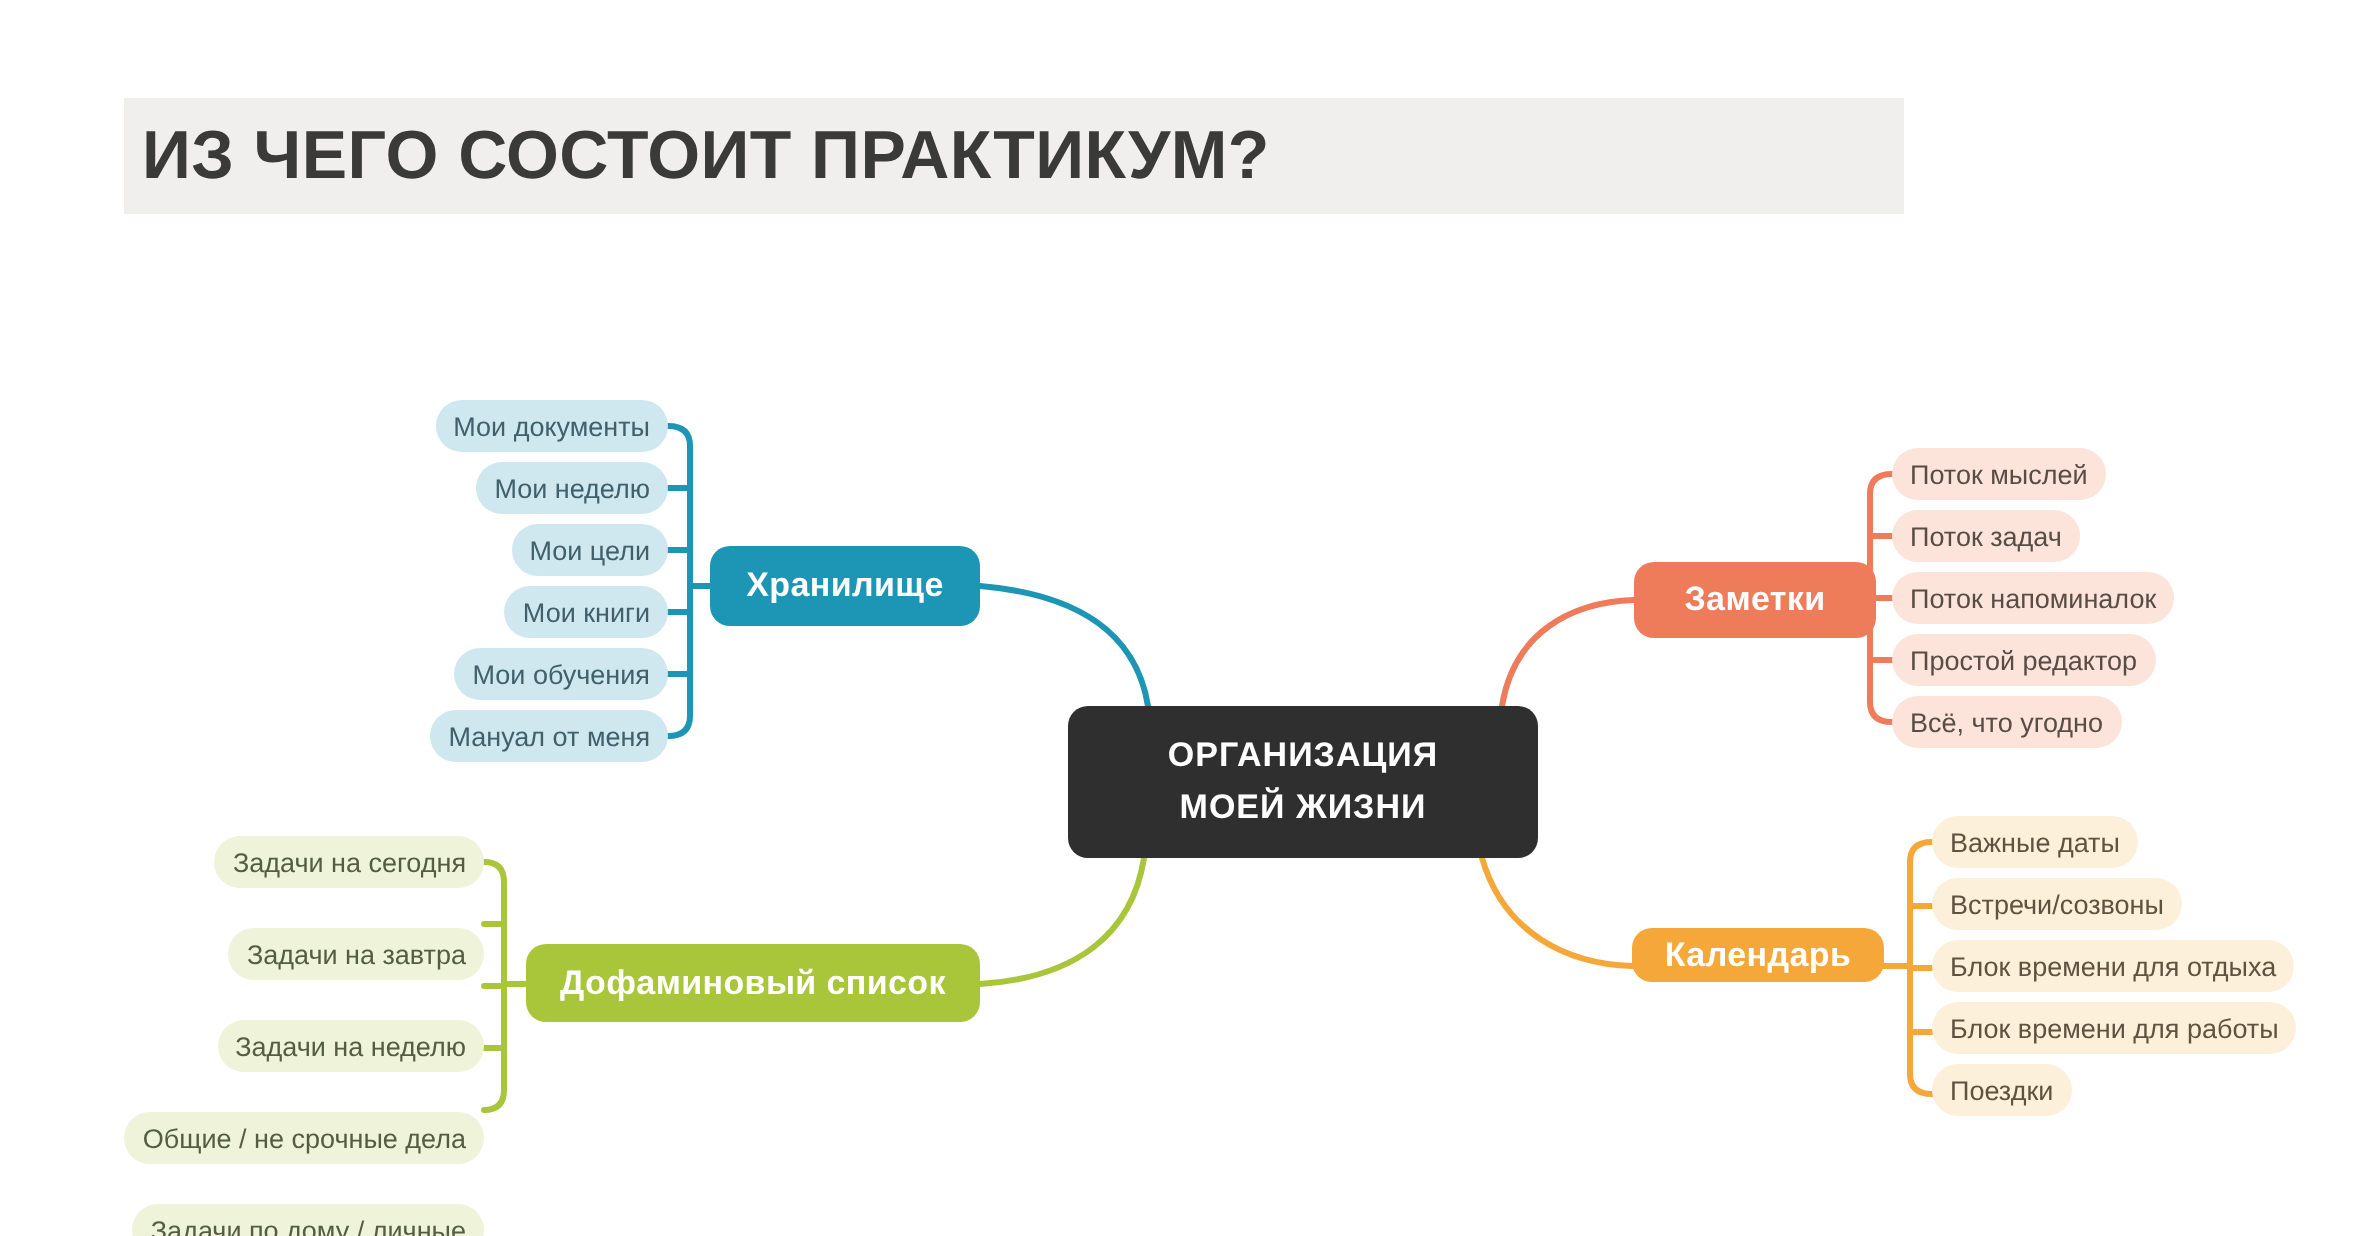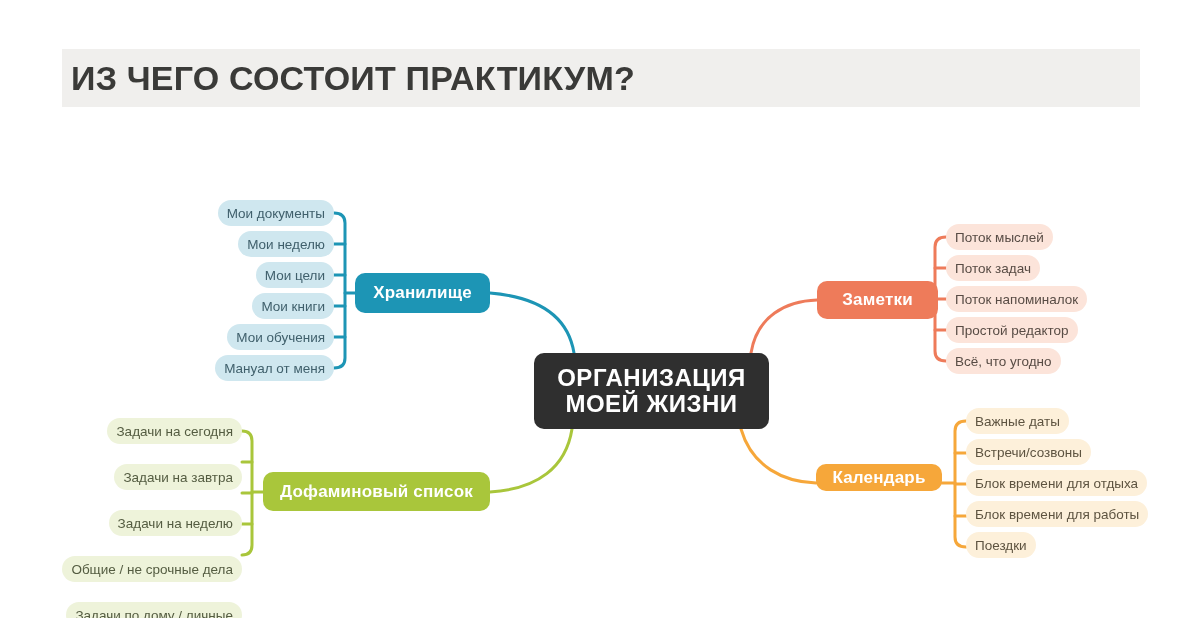--- a/index.html
+++ b/index.html
@@ -4,21 +4,21 @@
 <style>
   html,body { margin:0; padding:0; background:#fff; }
   .slide {
     position:relative; width:1180px; height:618px;
     background: var(--page_bg, #fff);
     font-family:"Liberation Sans","DejaVu Sans",sans-serif;
     overflow:hidden;
   }
   
   .banner {
-    position:absolute; left:62px; top:49px; width:1078px; height:58px;
+    position:absolute; left:62px; top:49px; width:890px; height:58px;
     background: var(--banner_bg,#f0efed);
     display:flex; align-items:center;
   }
   .banner h1 {
     margin:0; padding:0 0 0 9px;
     font-size:34px; font-weight:600; letter-spacing:0.2px;
     color: var(--title_text,#3a3a38);
   }
   
   .wires { position:absolute; left:0; top:0; width:1180px; height:618px; z-index:0; }
@@ -27,21 +27,21 @@
   .w-notes    { stroke: var(--notes_accent); }
   .w-dopamine { stroke: var(--dopamine_accent); }
   .w-calendar { stroke: var(--calendar_accent); }
 
   
   .node { position:absolute; z-index:2; display:flex; align-items:center; justify-content:center; box-sizing:border-box; }
   .node-center {
     left:534px; top:353px; width:235px; height:76px;
     background: var(--center_bg,#2f2f2f); border-radius:10px;
     flex-direction:column; color: var(--center_text,#fff);
-    font-weight:bold; font-size:24px; letter-spacing:0.5px; line-height:26px;
+    font-weight:bold; font-size:17px; letter-spacing:0.5px; line-height:26px;
     text-align:center;
   }
   .branch {
     border-radius:10px; color:#fff; font-weight:bold; font-size:17px; letter-spacing:0.2px;
   }
   .node-storage  { left:355px; top:273px; width:135px; height:40px; background: var(--storage_accent); }
   .node-notes    { left:817px; top:281px; width:121px; height:38px; background: var(--notes_accent); }
   .node-dopamine { left:263px; top:472px; width:227px; height:39px; background: var(--dopamine_accent); }
   .node-calendar { left:816px; top:464px; width:126px; height:27px; background: var(--calendar_accent); }
 

